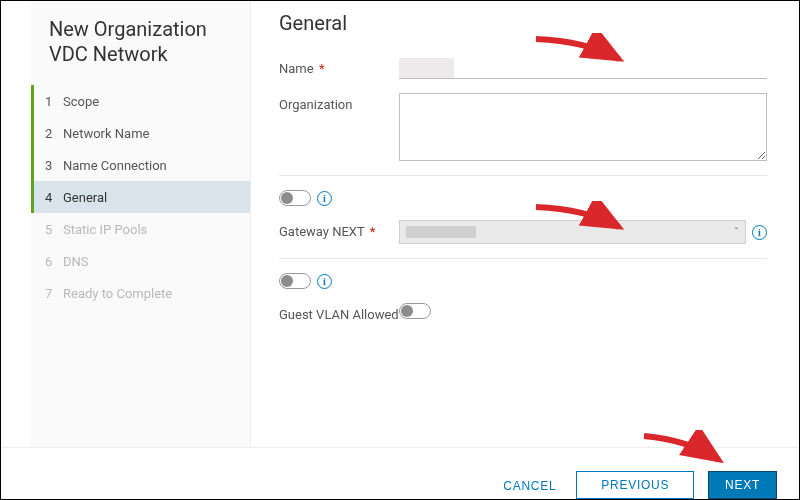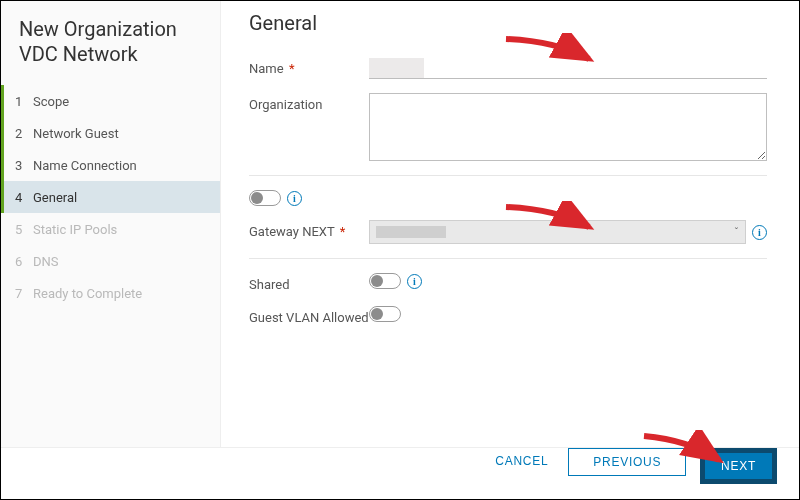--- a/index.html
+++ b/index.html
@@ -14,20 +14,21 @@
     height: 500px;
     border: 1px solid #000;
     display: flex;
     flex-direction: column;
     position: relative;
   }
   .main {
     display: flex;
     flex: 1 1 auto;
     overflow: hidden;
+    padding-left: 30px;
   }
   
   .sidebar {
     width: 220px;
     background: #fafafa;
     border-right: 1px solid #eee;
     padding-top: 10px;
     display: flex;
     flex-direction: column;
   }
@@ -185,21 +186,21 @@
   }
   .chev {
     font-size: 11px;
     color: #555;
   }
   
   .footer {
     height: 52px;
     border-top: 1px solid #eee;
     display: flex;
-    align-items: flex-start;
+    align-items: flex-end;
     justify-content: flex-end;
     gap: 14px;
     padding: 0 22px;
     position: relative;
   }
   .btn-text {
     background: none;
     border: none;
     color: #0079b8;
     font-size: 12px;
@@ -211,21 +212,21 @@
     background: #fff;
     border: 1px solid #0079b8;
     color: #0079b8;
     font-size: 12px;
     letter-spacing: 0.06em;
     padding: 6px 24px;
     cursor: pointer;
   }
   .btn-primary {
     background: #0079b8;
-    border: 5px solid #0c4a6e;
+    border: 1px solid #0c4a6e;
     color: #fff;
     font-size: 12px;
     letter-spacing: 0.06em;
     padding: 6px 16px;
     cursor: pointer;
   }
   
   .arrow {
     position: absolute;
     pointer-events: none;
@@ -239,21 +240,21 @@
 
     <aside class="sidebar">
       <div class="sidebar-title">New Organization VDC Network</div>
       <ul class="steps" id="steps">
           <li class="step completed">
             <span class="num">1</span>
             <span>Scope</span>
           </li>
           <li class="step completed">
             <span class="num">2</span>
-            <span>Network Guest</span>
+            <span>Network Name</span>
           </li>
           <li class="step completed">
             <span class="num">3</span>
             <span>Name Connection</span>
           </li>
           <li class="step current">
             <span class="num">4</span>
             <span>General</span>
           </li>
           <li class="step future">
@@ -314,21 +315,20 @@
             <div class="cidr-placeholder"></div>
             <span class="chev">ˇ</span>
           </div>
           <span class="info-icon">i</span>
         </div>
       </div>
 
       <hr class="divider">
 
       <div class="form-row">
-        <div class="form-label">Shared</div>
         <div class="form-field">
           <div class="toggle">
               <div class="knob"></div>
             </div>
           <span class="info-icon">i</span>
         </div>
       </div>
 
       <div class="form-row">
         <div class="form-label">Guest VLAN Allowed</div>

